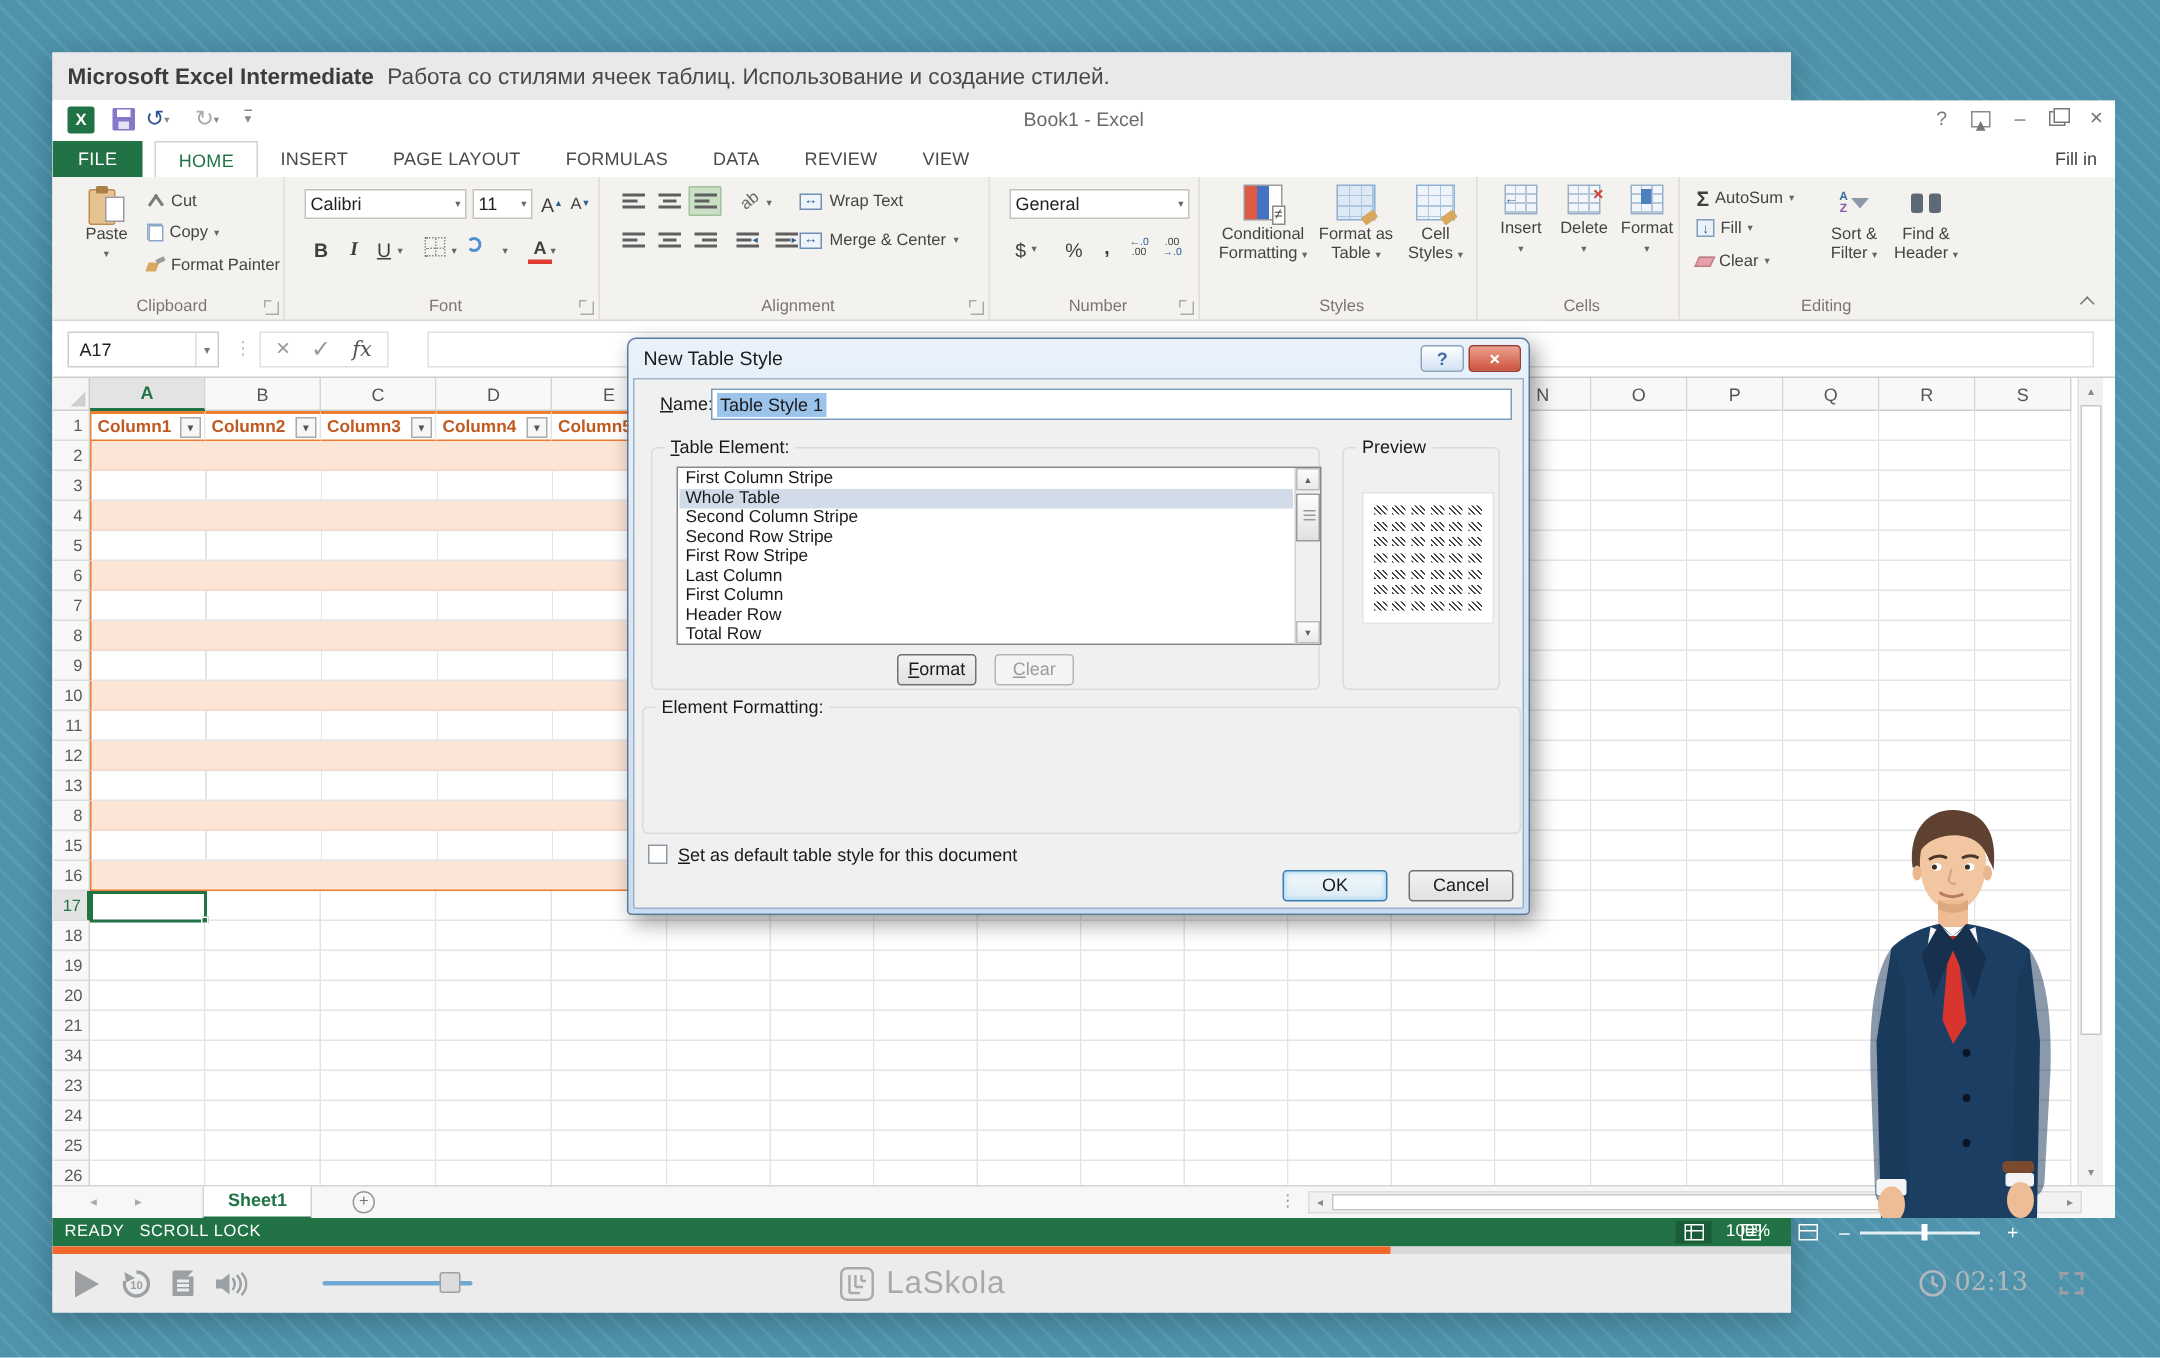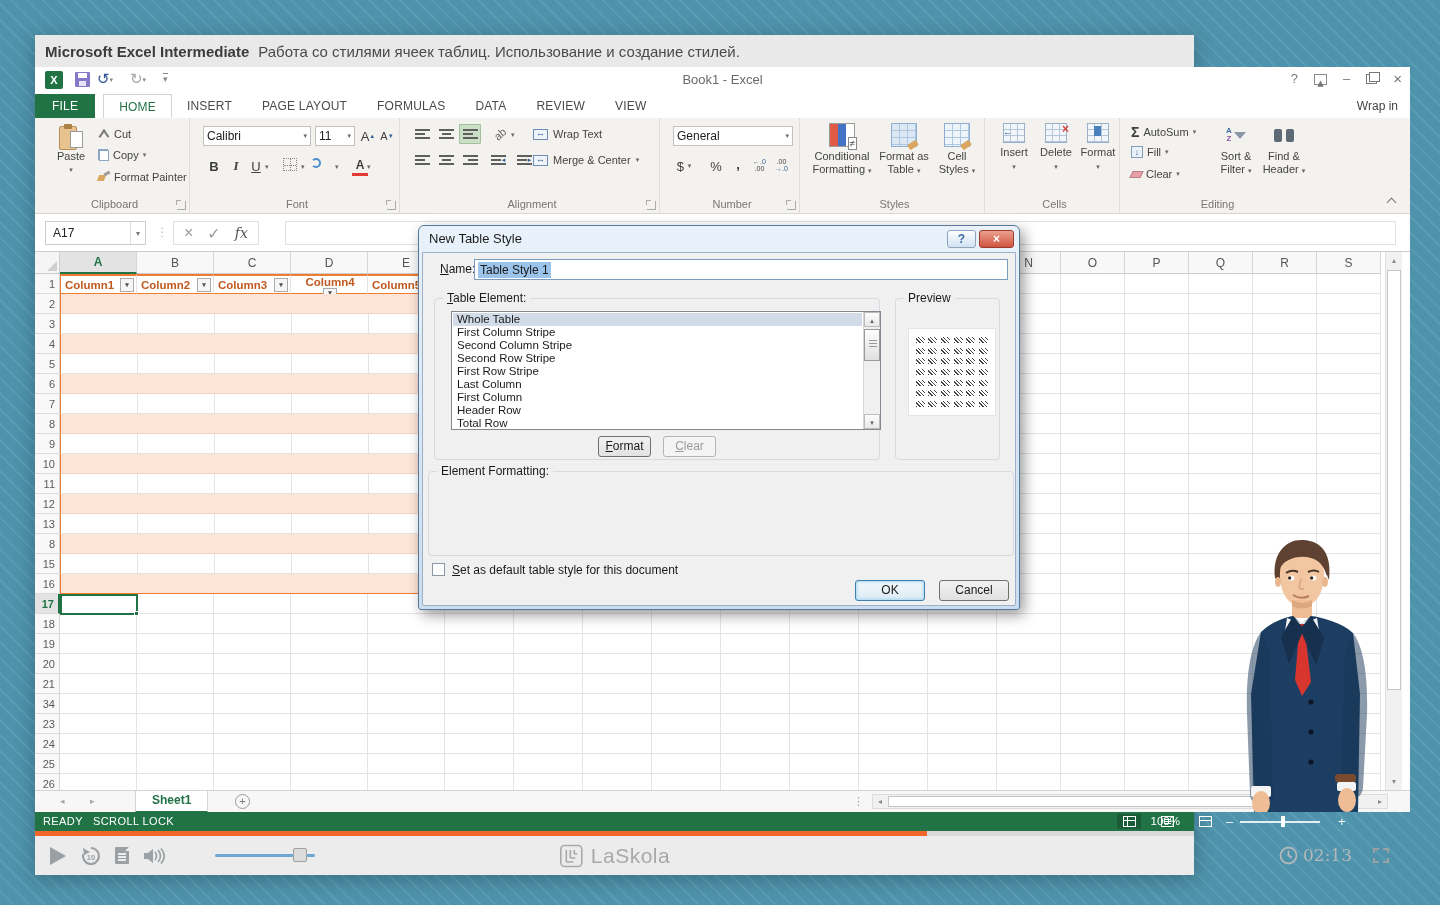--- a/index.html
+++ b/index.html
@@ -155,21 +155,21 @@
   .corner:before{ content:""; position:absolute; right:2px; bottom:2px;
     border-left:10px solid transparent; border-bottom:10px solid #cfcfcf; }
   .colhdrs{ position:absolute; left:25px; top:0; height:22px; display:flex; }
   .colh{ height:22px; background:#f8f8f8; border-right:1px solid #d5d5d5; border-bottom:1px solid #cdcdcd;
     font-size:12px; color:#555; display:flex; align-items:center; justify-content:center; }
   .colh.sel{ background:#e3e3e3; color:var(--green); border-bottom:2px solid var(--green); font-weight:bold; }
   .rowwrap{ position:absolute; left:0; top:22px; width:1350px; height:516px; overflow:hidden; }
   .row{ display:flex; height:20px; }
   .rownum{ width:25px; height:20px; background:#f8f8f8; border-right:1px solid #d5d5d5; border-bottom:1px solid #dcdcdc;
     font-size:11px; color:#5a5a5a; display:flex; align-items:center; justify-content:flex-end; padding-right:4px; }
-  .rownum.sel{ background:#e3e3e3; color:var(--green); font-weight:bold; border-right:2px solid var(--green); }
+  .rownum.sel{ background:#e3e3e3; color:var(--green); font-weight:normal; border-right:2px solid var(--green); }
   .cell{ height:20px; border-right:1px solid var(--grid-line); border-bottom:1px solid var(--grid-line); background:#fff; }
   .cell.thead{ display:flex; align-items:center; justify-content:space-between; padding:0 2px 0 4px;
     border-top:2px solid var(--orange-bd); border-bottom:1px solid var(--orange-bd);
     color:var(--orange-txt); font-weight:bold; font-size:11.5px; }
   .cell.thead.first{ border-left:1px solid var(--orange-bd); }
   .cell.thead.last{ border-right:1px solid var(--orange-bd); }
   .filterbtn{ width:14px; height:14px; border:1px solid #ababab; background:#f6f6f6; color:#555;
     font-size:7px; display:flex; align-items:center; justify-content:center; }
   .tband{ border-left:1px solid var(--orange-bd); border-right:1px solid var(--orange-bd); }
   .tband.peach{ background:var(--band); border-bottom:1px solid #f3d7c6; }
@@ -306,21 +306,21 @@
       <div id="tabs" style="display:flex;">
             <div class="rtab file">FILE</div>
             <div class="rtab active">HOME</div>
             <div class="rtab">INSERT</div>
             <div class="rtab">PAGE LAYOUT</div>
             <div class="rtab">FORMULAS</div>
             <div class="rtab">DATA</div>
             <div class="rtab">REVIEW</div>
             <div class="rtab">VIEW</div>
           </div>
-      <span class="signin">Wrap in</span>
+      <span class="signin">Fill in</span>
     </div>
 
     <div class="ribbon">
 
       <div class="rgroup" style="left:5px;width:150px;">
         <div class="paste-big">
           <div class="clip-ic">
                 <div class="board"></div>
                 <div class="clip"></div>
                 <div class="page"></div>
@@ -548,21 +548,21 @@
                 <span class="filterbtn">▾</span>
               </div>
               <div class="cell thead" style="width: 77px;">
                 <span>Column2</span>
                 <span class="filterbtn">▾</span>
               </div>
               <div class="cell thead" style="width: 77px;">
                 <span>Column3</span>
                 <span class="filterbtn">▾</span>
               </div>
-              <div class="cell thead" style="width: 77px; flex-direction: column;">
+              <div class="cell thead" style="width: 77px;">
                 <span>Column4</span>
                 <span class="filterbtn">▾</span>
               </div>
               <div class="cell thead last" style="width: 77px;">
                 <span>Column5</span>
                 <span class="filterbtn">▾</span>
               </div>
               <div class="cell" style="width: 69px;"></div>
               <div class="cell" style="width: 69px;"></div>
               <div class="cell" style="width: 69px;"></div>
@@ -1136,22 +1136,22 @@
       <div class="dbody">
         <span class="dlabel ak" style="left:17px;top:9px;"><u>N</u>ame:</span>
         <div class="dname-input">
               <span class="seltext">Table Style 1</span>
             </div>
 
         <div class="groupbox" style="left:11px;top:45px;width:446px;height:162px;">
           <span class="gcap ak"><u>T</u>able Element:</span>
           <div class="dlist">
             <div class="items" id="dlist-items">
+                  <div class="litem">First Column Stripe</div>
                   <div class="litem sel">Whole Table</div>
-                  <div class="litem">First Column Stripe</div>
                   <div class="litem">Second Column Stripe</div>
                   <div class="litem">Second Row Stripe</div>
                   <div class="litem">First Row Stripe</div>
                   <div class="litem">Last Column</div>
                   <div class="litem">First Column</div>
                   <div class="litem">Header Row</div>
                   <div class="litem">Total Row</div>
                 </div>
             <div class="lscroll">
               <span class="arr" style="top:0;">▴</span>

